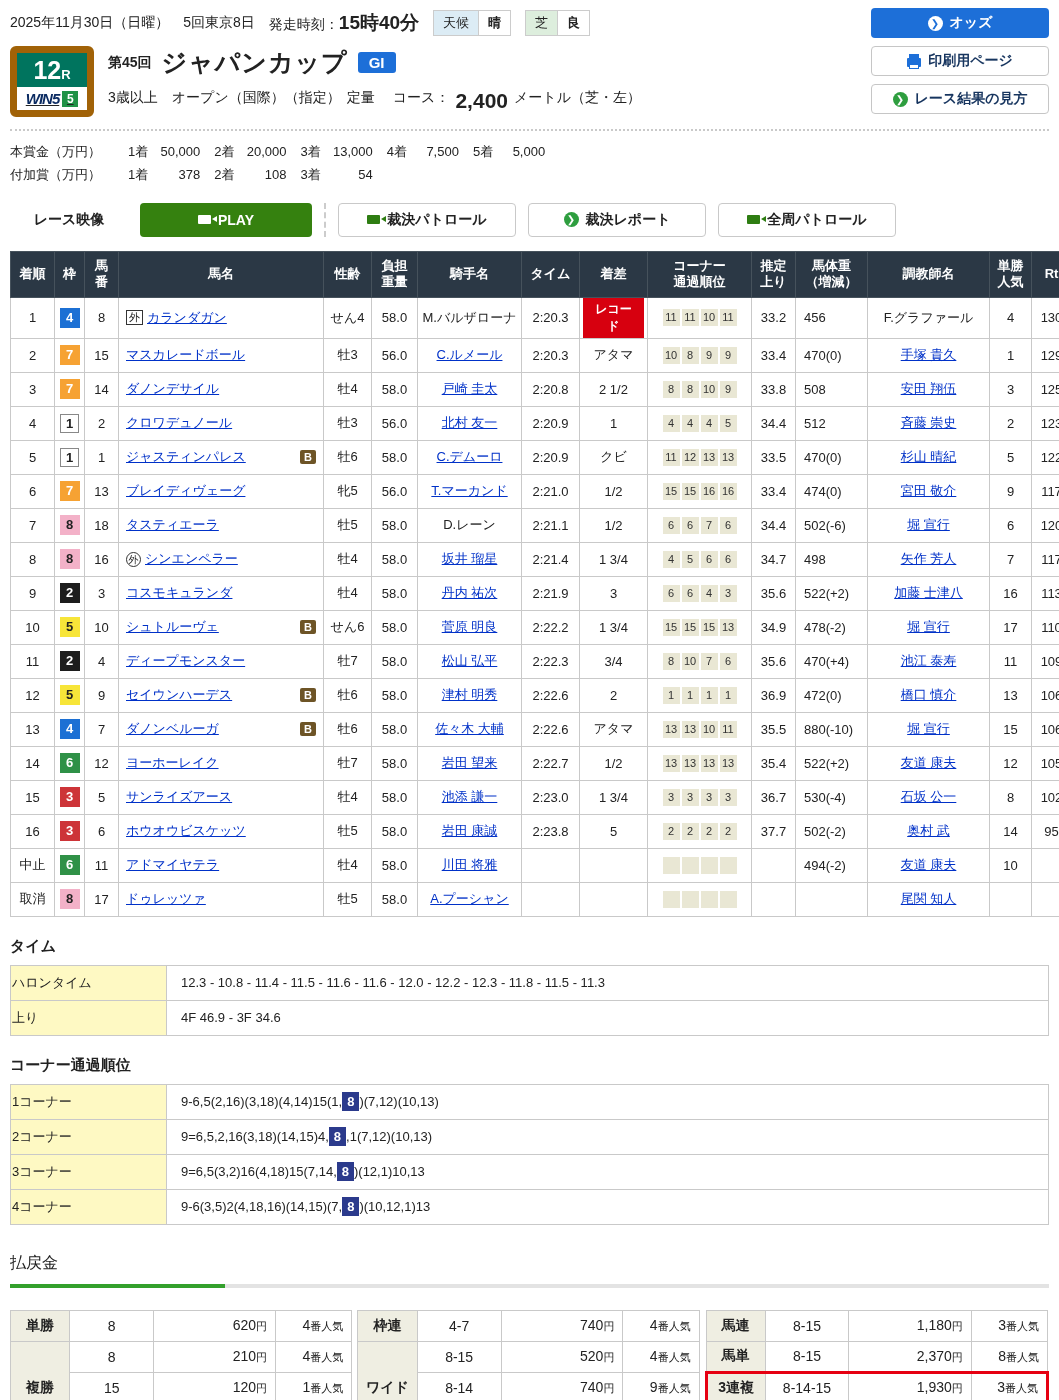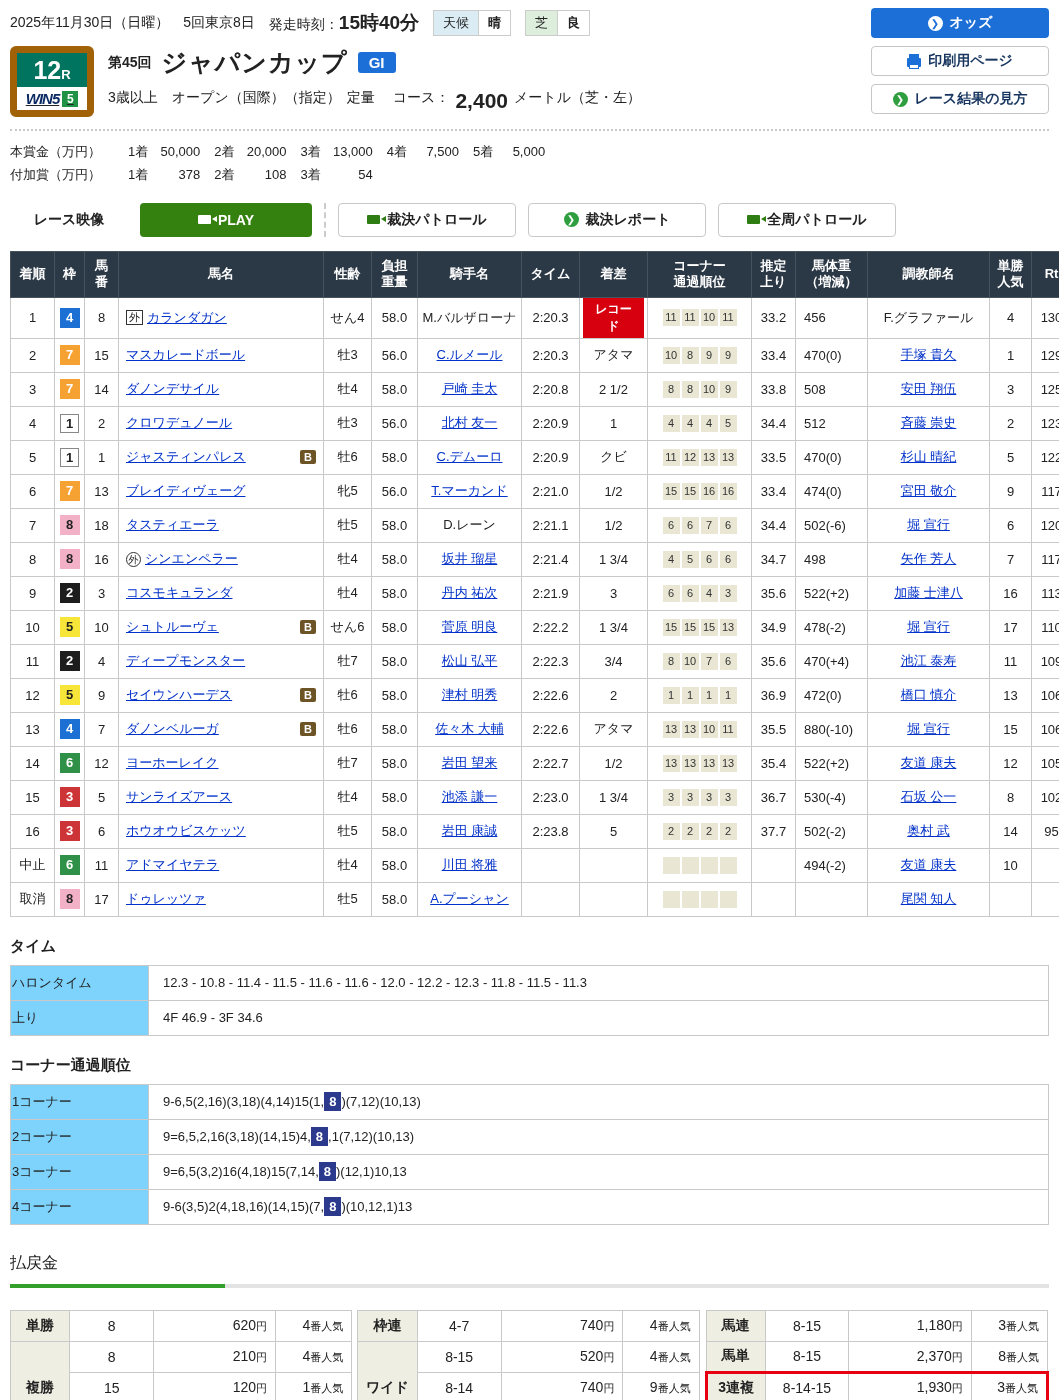--- a/index.html
+++ b/index.html
@@ -81,21 +81,21 @@
   .record { background:#d7000f; color:#fff; font-weight:bold; font-size:12px; padding:3px 8px; display:inline-block; }
   .bflag { background:#6d5426; color:#fff; font-size:11px; font-weight:bold; padding:1px 4px; border-radius:2px; }
   .gai-sq { display:inline-block; border:1px solid #333; font-size:11px; line-height:13px; padding:0 2px; margin-right:4px; }
   .gai-ci { display:inline-block; border:1px solid #333; border-radius:50%; font-size:10px; width:15px; height:15px; line-height:14px; text-align:center; margin-right:4px; }
   td.margin-cell { text-align:left; padding-left:8px; }
 
   
   h3.sec { font-size:15px; font-weight:bold; margin:20px 0 9px; }
   table.kv { border-collapse:collapse; width:100%; font-size:13px; }
   table.kv td { border:1px solid #c9c9c9; height:35px; }
-  table.kv td.k { background:#7dd3fc; width:138px; }
+  table.kv td.k { background:#fef9c3; width:156px; }
   table.kv td.v { padding-left:14px; }
   .mark8 { background:#2b3a8c; color:#fff; font-weight:bold; padding:2px 5px; }
 
   
   h3.payhead { font-size:16px; font-weight:normal; margin:28px 0 0; }
   .payrule { height:4px; background:linear-gradient(to right, #33a02c 0 215px, #e3e3e3 215px); margin:10px 0 22px; }
   .payout-flex { display:flex; gap:5px; }
   table.pay { border-collapse:collapse; font-size:14px; table-layout:fixed; }
   table.pay td { border:1px solid #c9c9c9; height:31px; padding:0 8px; }
   table.pay td.plabel { background:#efeee2; font-weight:bold; text-align:center; width:62px; padding:0 4px; }

